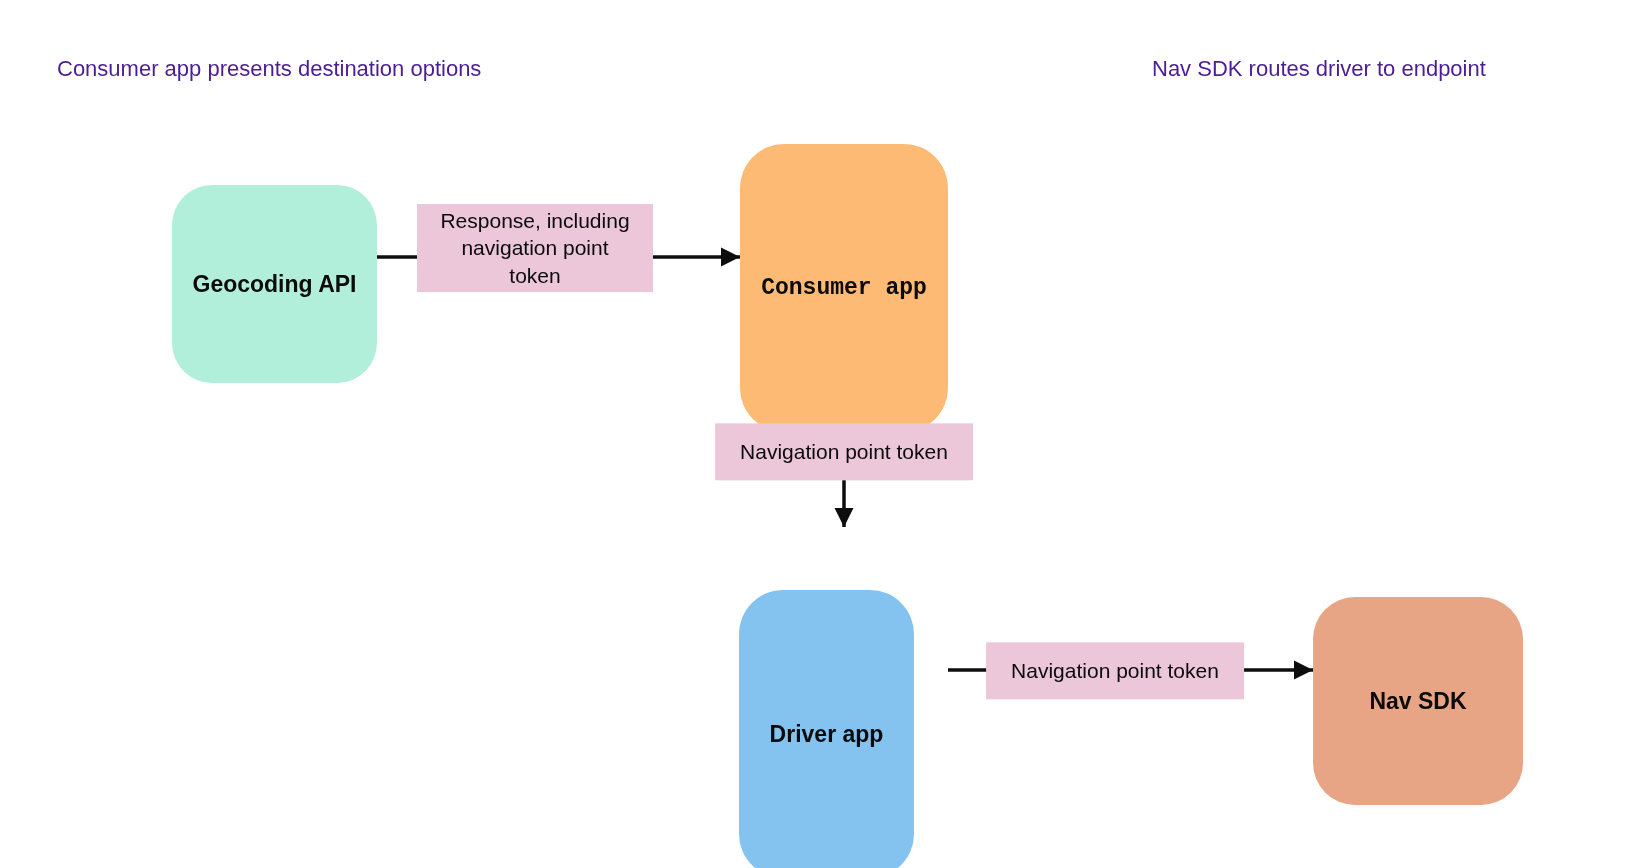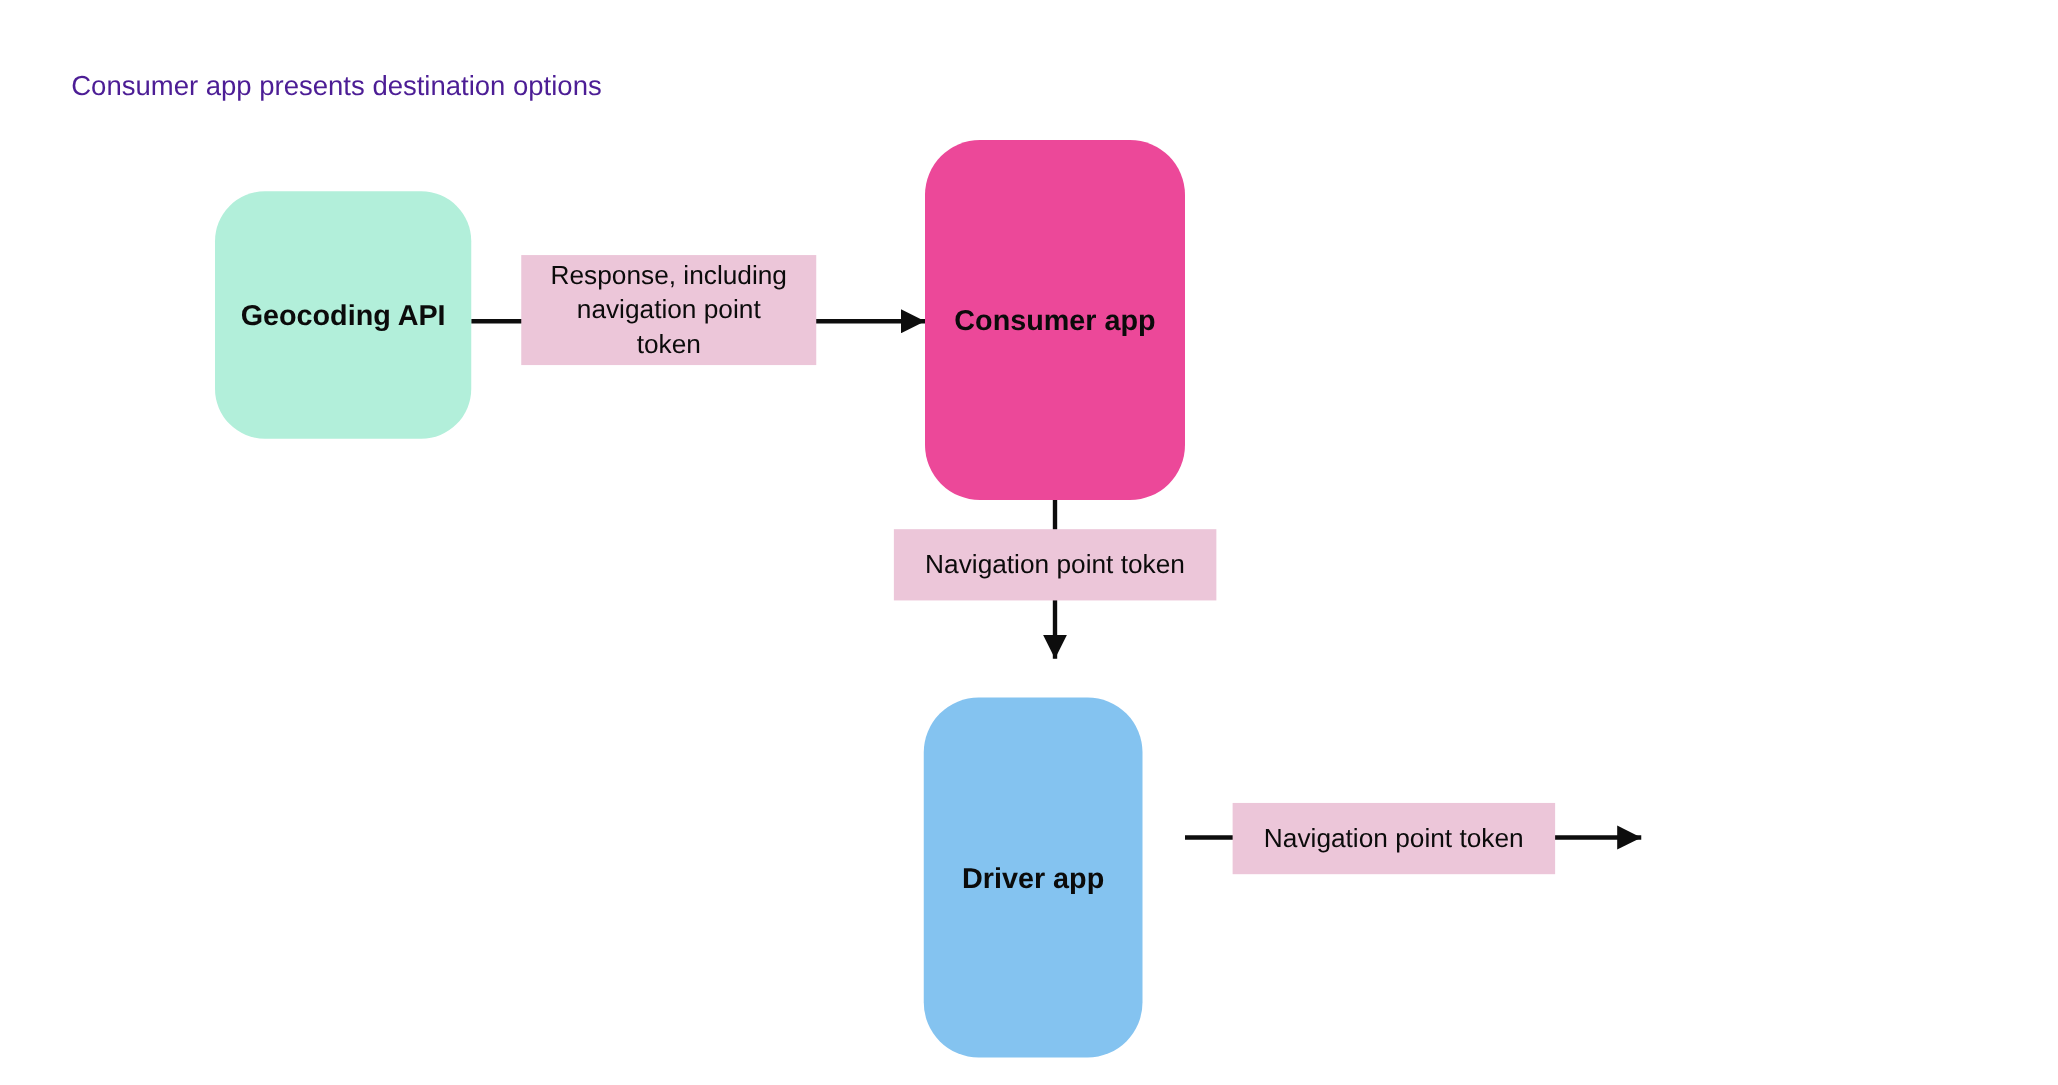--- a/index.html
+++ b/index.html
@@ -39,20 +39,21 @@
     position: absolute;
     display: flex;
     align-items: center;
     justify-content: center;
     text-align: left;
     font-size: 23px;
     font-weight: 700;
     color: #0b0b0b;
     border-radius: 44px;
     box-sizing: border-box;
+    margin-top: 32px;
   }
   .node.geocoding { left: 172px; top: 153px; width: 205px; height: 198px; border-radius: 40px; }
   .node.consumer  { left: 740px; top: 112px; width: 208px; height: 288px; }
   .node.driver    { left: 739px; top: 558px; width: 175px; height: 288px; }
   .node.navsdk    { left: 1313px; top: 565px; width: 210px; height: 208px; border-radius: 42px; }
 
   .edge-label {
     position: absolute;
     transform: translate(-50%, -50%);
     font-size: 21px;
@@ -83,24 +84,26 @@
       <marker id="arrowhead" viewBox="0 0 10 10" refX="10" refY="5" markerWidth="5.5" markerHeight="5.5" orient="auto">
         <path d="M 0 0 L 10 5 L 0 10 z" style="fill: rgb(13, 13, 13);"></path>
       </marker>
     </defs>
     <line x1="377" y1="257" x2="740" y2="257" stroke-width="3.5" marker-end="url(#arrowhead)" style="stroke: rgb(13, 13, 13);"></line>
     <line x1="844" y1="400" x2="844" y2="527" stroke-width="3.5" marker-end="url(#arrowhead)" style="stroke: rgb(13, 13, 13);"></line>
     <line x1="948" y1="670" x2="1313" y2="670" stroke-width="3.5" marker-end="url(#arrowhead)" style="stroke: rgb(13, 13, 13);"></line>
   </svg>
 
   <div class="stage-heading h1">Consumer app presents destination options</div>
+  <div class="stage-heading h3">Nav SDK routes driver to endpoint</div>
 
   <div class="node geocoding" style="background-color: rgb(178, 239, 218);">Geocoding API</div>
-  <div class="node consumer" style="background-color: #ec4899;">Consumer app</div>
+  <div class="node consumer" style="background-color: #fdba74; font-family: Liberation Mono, monospace;">Consumer app</div>
   <div class="node driver" style="background-color: rgb(132, 195, 240);">Driver app</div>
+  <div class="node navsdk" style="background-color: rgb(232, 165, 134);">Nav SDK</div>
 
   <div class="edge-label multiline l1" style="background-color: rgb(236, 198, 217);">Response, including
 navigation point
 token</div>
   <div class="edge-label l2" style="background-color: rgb(236, 198, 217);">Navigation point token</div>
   <div class="edge-label l3" style="background-color: rgb(236, 198, 217);">Navigation point token</div>
 
 </div>
 
 </body></html>

